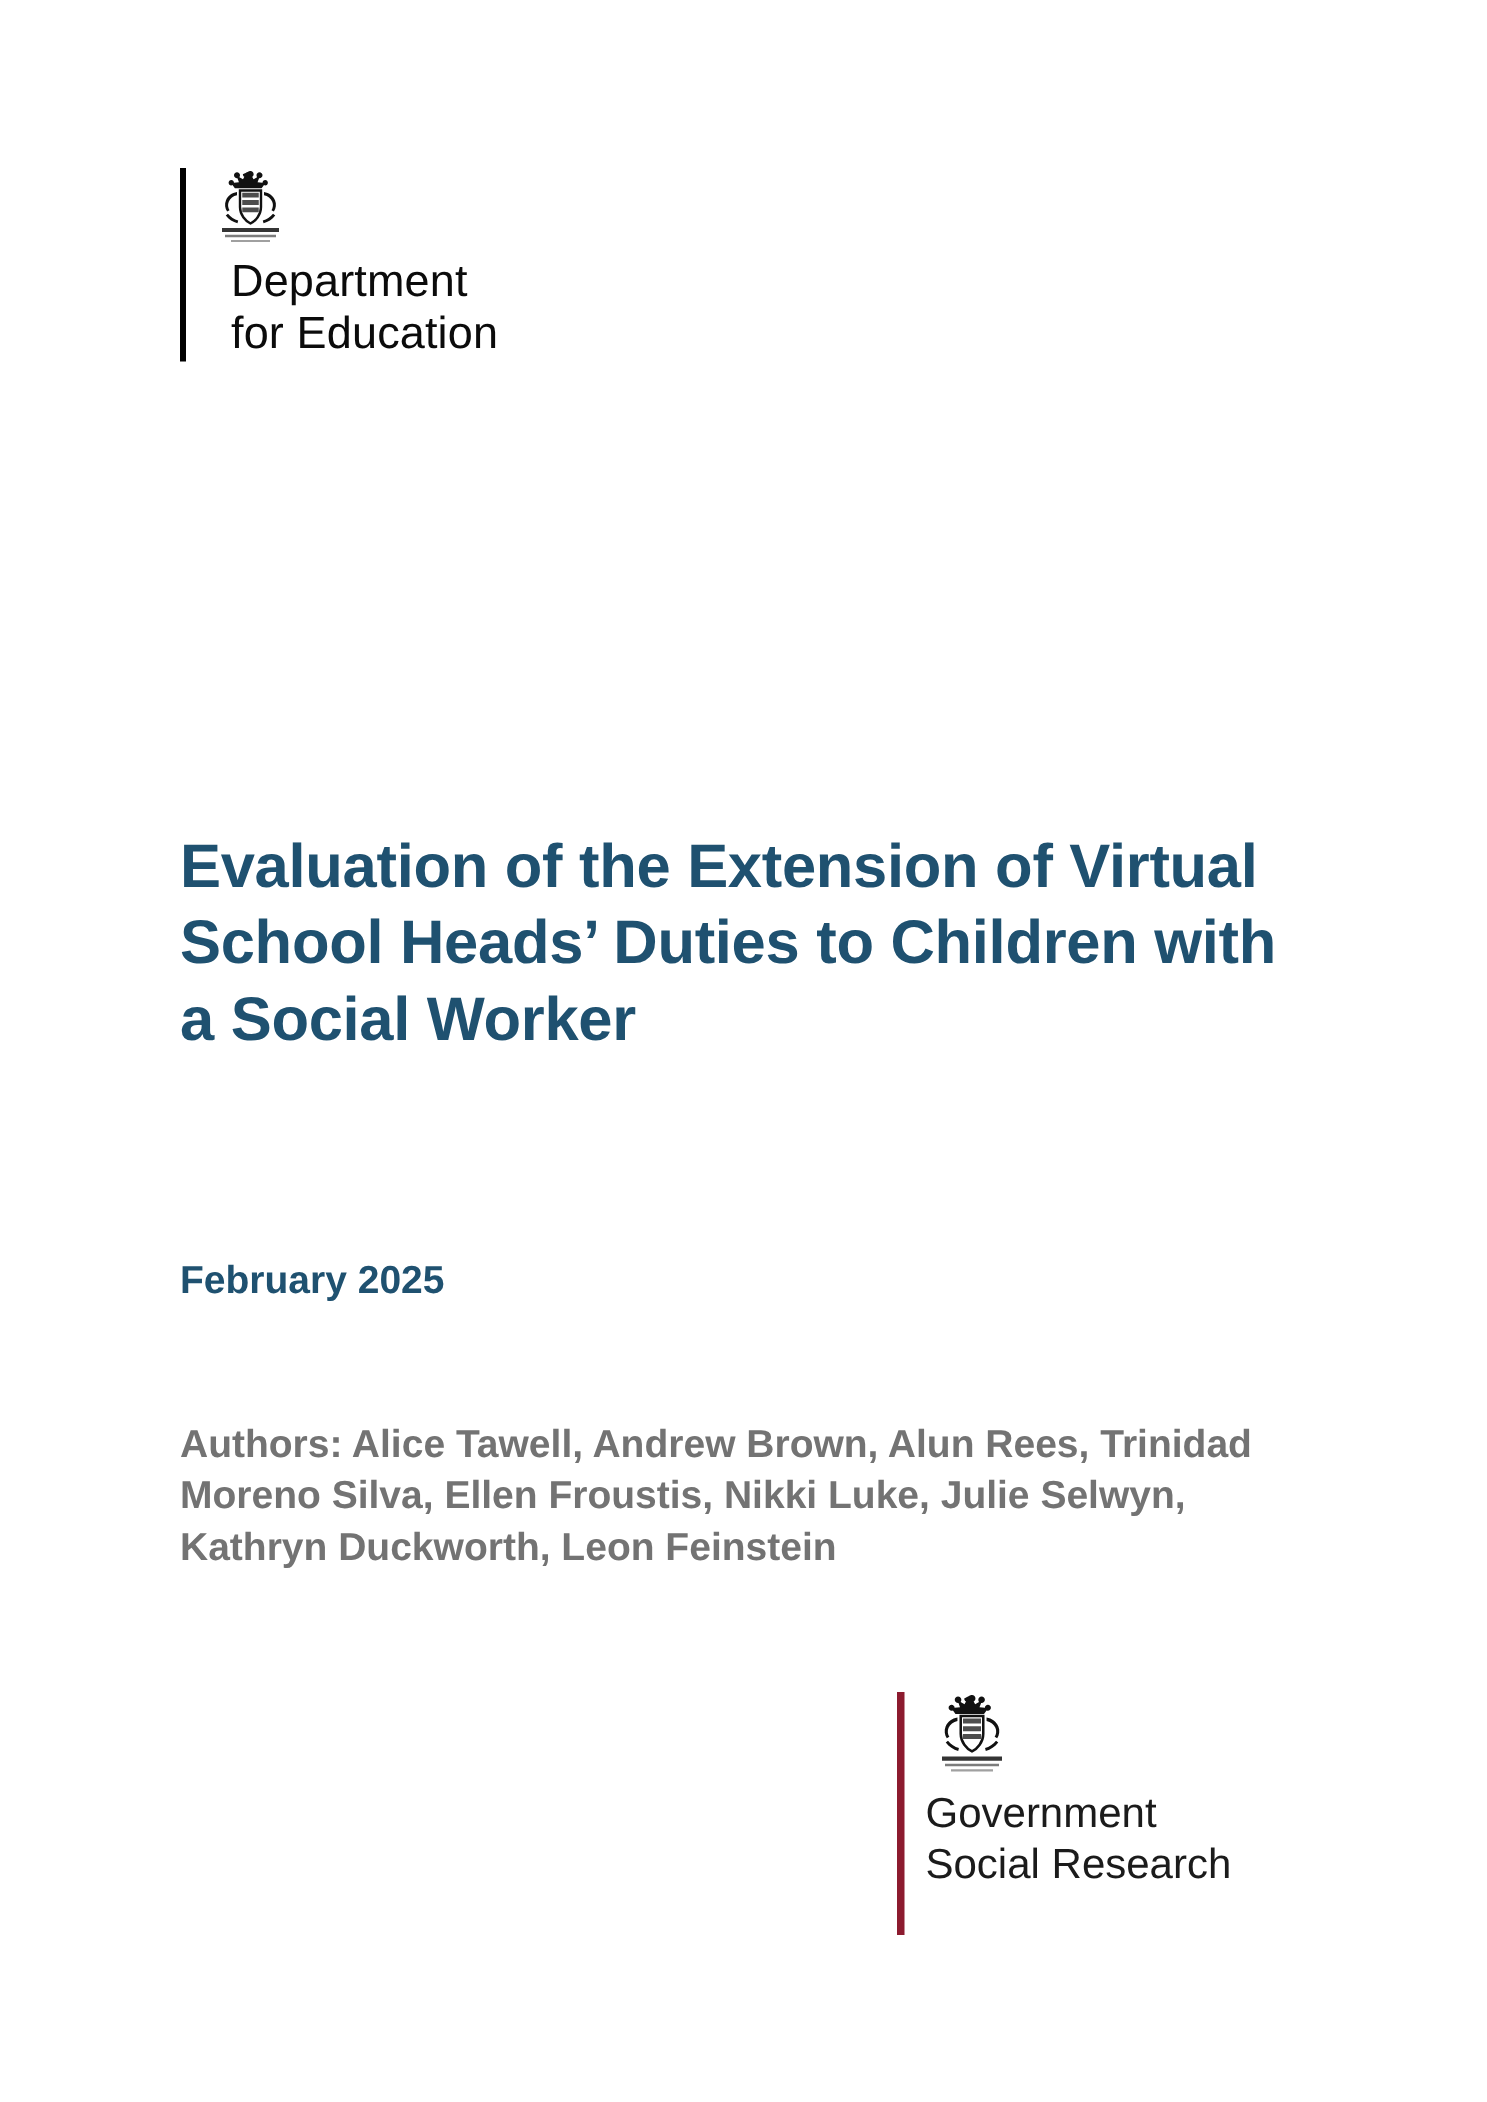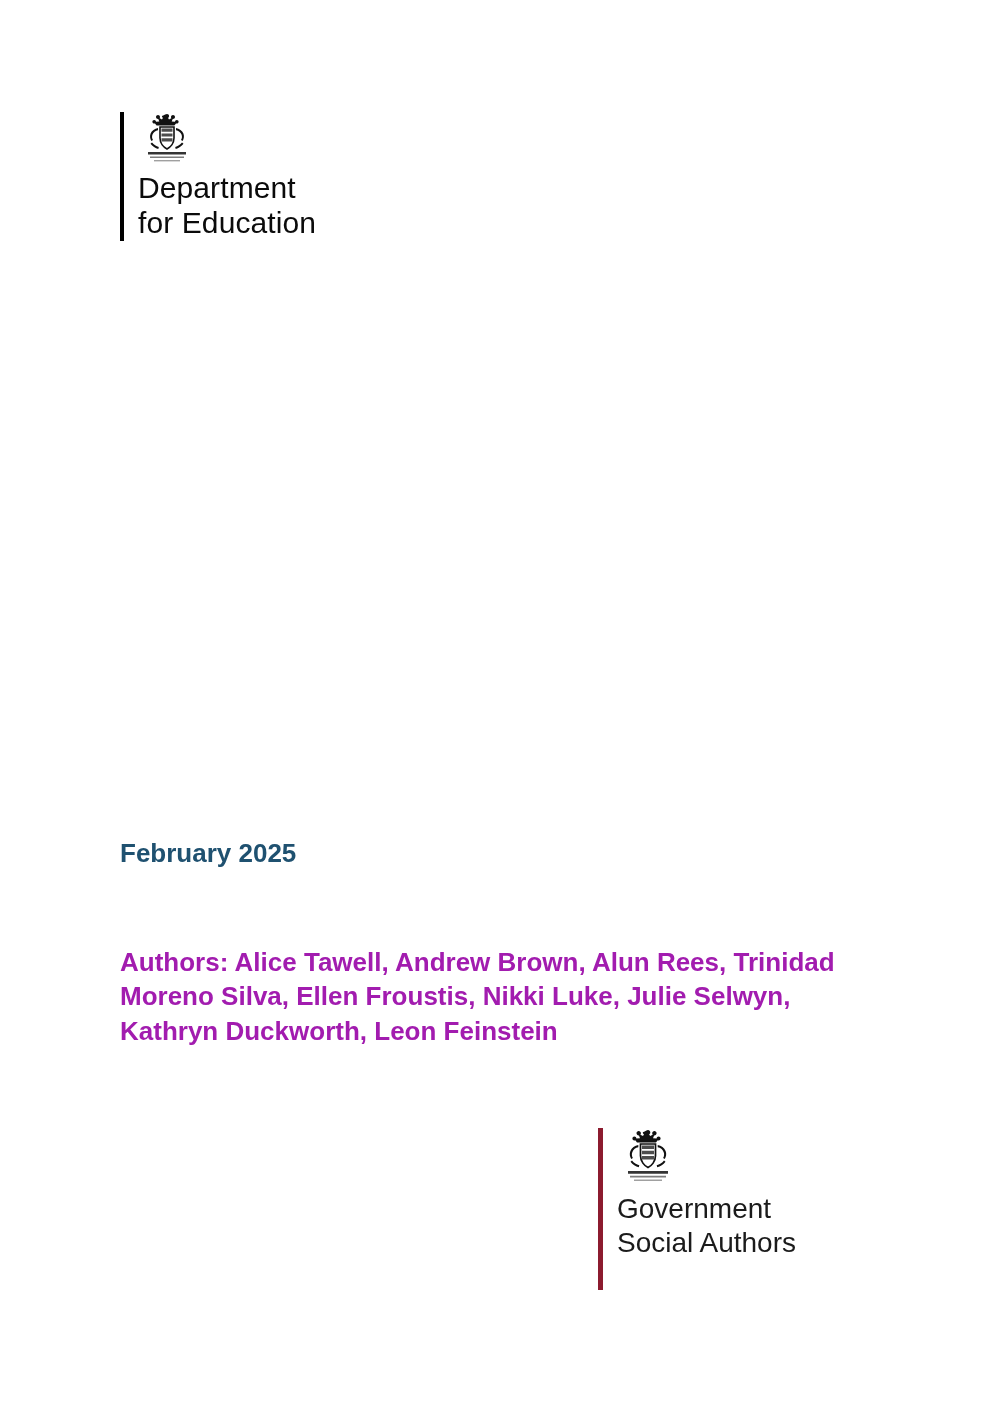--- a/index.html
+++ b/index.html
@@ -37,20 +37,21 @@
     width: 58px;
     height: 52px;
     margin-bottom: 6px;
   }
   .dfe-name {
     font-size: 30px;
     line-height: 1.18;
     color: #0b0b0b;
     letter-spacing: 0.1px;
     white-space: pre-line;
+    margin-left: 16px;
   }
 
   
   .title-block {
     position: absolute;
     left: 120px;
     top: 552px;
     width: 760px;
     color: #1f5170;
   }
@@ -78,21 +79,21 @@
     color: #1f5170;
   }
   .doc-authors {
     position: absolute;
     left: 120px;
     top: 945px;
     width: 760px;
     font-size: 26px;
     font-weight: bold;
     line-height: 1.32;
-    color: #a21caf;
+    color: #737373;
   }
 
   
   .gsr-logo {
     position: absolute;
     left: 598px;
     top: 1128px;
     display: flex;
     align-items: flex-start;
   }
@@ -140,20 +141,21 @@
         <path d="M12 44.5h34v1.6H12z" opacity="0.55"></path>
         <path d="M16 48h26v1.4H16z" opacity="0.4"></path>
       </g>
     </svg>
     <div class="dfe-name">Department
 for Education</div>
   </div>
 </div>
 
 <div class="title-block">
+  <h1 class="doc-title">Evaluation of the Extension of Virtual School Heads’ Duties to Children with a Social Worker</h1>
 </div>
 
 <div class="doc-date">February 2025</div>
 
 <div class="doc-authors">Authors: Alice Tawell, Andrew Brown, Alun Rees, Trinidad Moreno Silva, Ellen Froustis, Nikki Luke, Julie Selwyn, Kathryn Duckworth, Leon Feinstein</div>
 
 <div class="gsr-logo">
   <div class="bar"></div>
   <div class="gsr-body">
     <svg class="gsr-crest" viewBox="0 0 62 56" aria-hidden="true">
@@ -163,15 +165,15 @@
         <path d="M25 17.6h12v3.4H25zM25 22.8h12v3.4H25zM25 28h12v3.4H25z" fill="#111111" opacity="0.75"></path>
         <path d="M21.3 17c-3.6.6-6.6 2.8-7.9 6-1.1 2.7-.6 5.7.8 7.9l1.7-1c-1.1-1.7-1.4-4-.5-6 .9-2.4 3.2-4.1 5.9-4.6V17z"></path>
         <path d="M40.7 17c3.6.6 6.6 2.8 7.9 6 1.1 2.7.6 5.7-.8 7.9l-1.7-1c1.1-1.7 1.4-4 .5-6-.9-2.4-3.2-4.1-5.9-4.6V17z"></path>
         <path d="M15 32.5c1.9 2.5 4.5 4.1 7.3 4.8l-.5 2c-3.2-.8-6.2-2.8-8.3-5.6l1.5-1.2zM47 32.5c-1.9 2.5-4.5 4.1-7.3 4.8l.5 2c3.2-.8 6.2-2.8 8.3-5.6l-1.5-1.2z"></path>
         <path d="M11 43h40v2.8H11z" opacity="0.85"></path>
         <path d="M13 47.8h36v1.7H13z" opacity="0.55"></path>
         <path d="M17 51.5h28v1.5H17z" opacity="0.4"></path>
       </g>
     </svg>
     <div class="gsr-name">Government
-Social Authors</div>
+Social Research</div>
   </div>
 </div>
 
 </body></html>

